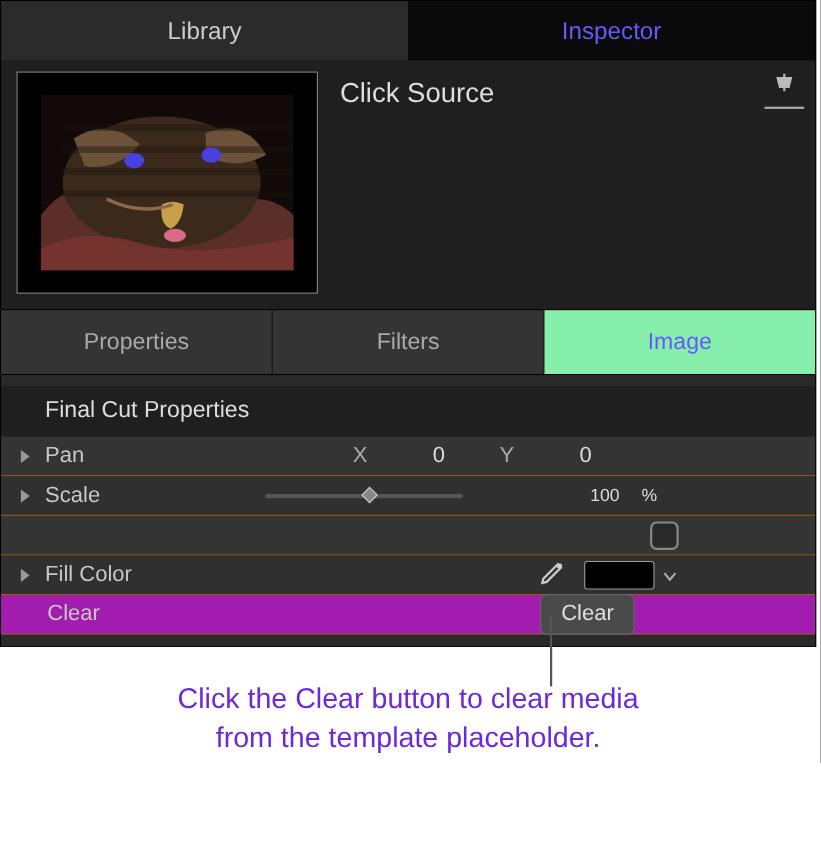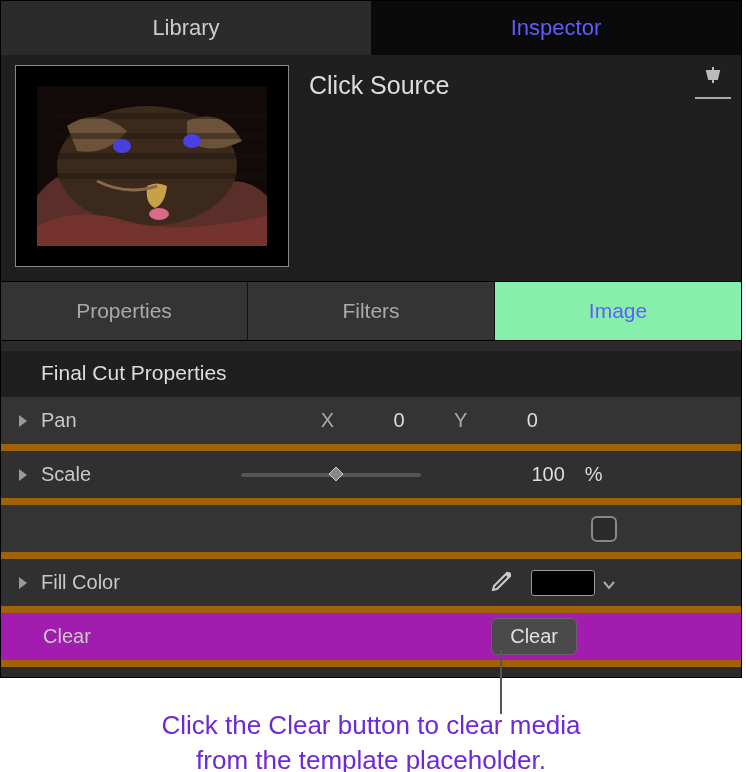--- a/index.html
+++ b/index.html
@@ -120,23 +120,23 @@
     }
     .section-header {
       padding: 10px 40px 12px 40px;
       font-size: 21px;
       color: #ddd;
       background: #1f1f1f;
     }
     .param-row {
       display: flex;
       align-items: center;
-      height: 54px;
+      height: 36px;
       padding: 0 14px 0 14px;
-      border-bottom: 7px solid #a16207;
+      border-bottom: 1px solid #a16207;
       background: #303030;
     }
     .param-row.alt { background: #343434; }
     .param-row.darker { background: #a21caf; padding-left: 16px; }
     .disclosure {
       width: 16px;
       height: 16px;
       margin-right: 10px;
       color: #999;
     }
@@ -185,21 +185,21 @@
       left: 48%;
       width: 18px;
       height: 18px;
     }
     .slider-thumb svg { width: 100%; height: 100%; }
     .scale-value {
       display: flex;
       align-items: baseline;
       gap: 20px;
       color: #ddd;
-      font-size: 20px;
+      font-size: 16px;
       min-width: 100px;
       justify-content: center;
     }
     .checkbox {
       width: 26px;
       height: 26px;
       border: 2px solid #888;
       border-radius: 6px;
       background: #2a2a2a;
     }

